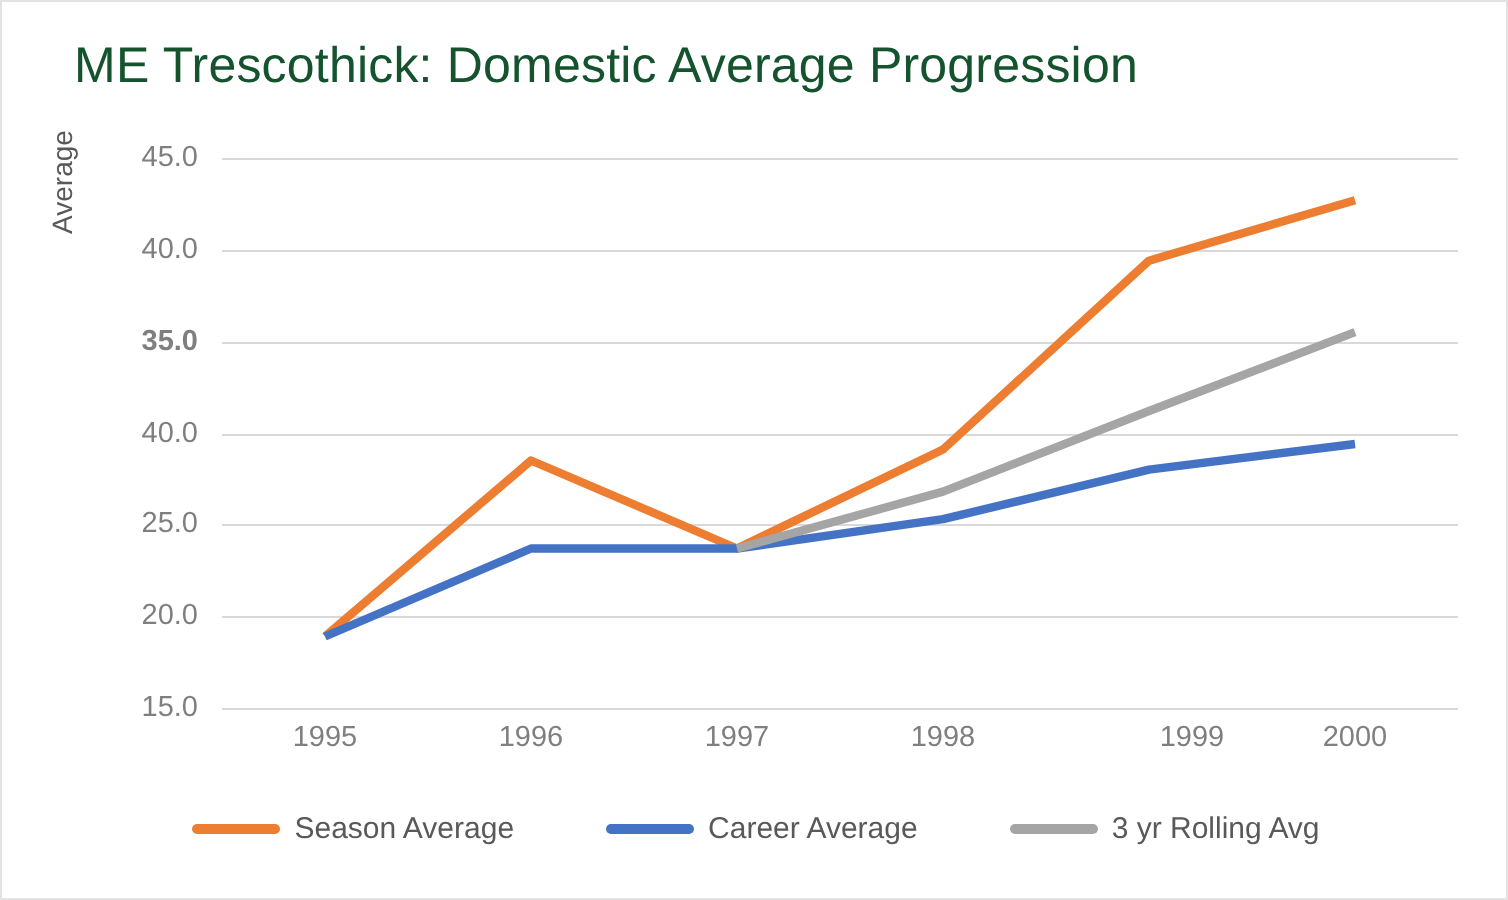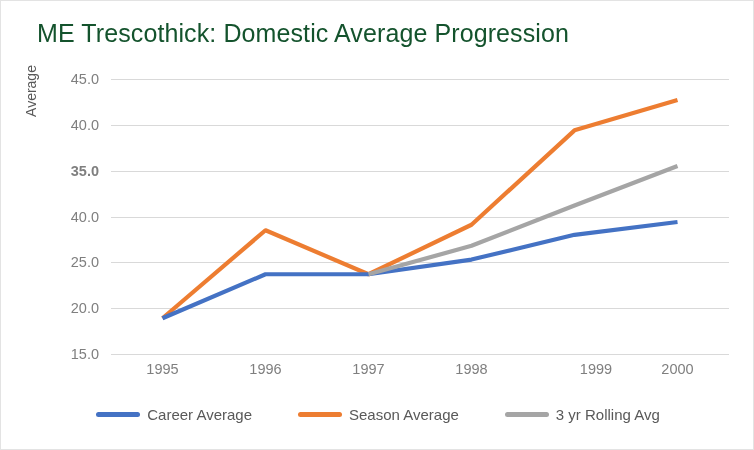--- a/index.html
+++ b/index.html
@@ -157,26 +157,26 @@
       <div class="xtick-label" style="left: 51.5px;">1995</div>
       <div class="xtick-label" style="left: 154.5px;">1996</div>
       <div class="xtick-label" style="left: 257.5px;">1997</div>
       <div class="xtick-label" style="left: 360.5px;">1998</div>
       <div class="xtick-label" style="left: 485px;">1999</div>
       <div class="xtick-label" style="left: 566.5px;">2000</div>
     </div>
 
   <div id="legend">
       <div class="legend-item">
+        <span class="legend-swatch" style="background: rgb(237, 125, 49);"></span>
+        <span class="legend-label">Season Average</span>
+      </div>
+      <div class="legend-item">
         <span class="legend-swatch" style="background: rgb(68, 114, 196);"></span>
         <span class="legend-label">Career Average</span>
-      </div>
-      <div class="legend-item">
-        <span class="legend-swatch" style="background: rgb(237, 125, 49);"></span>
-        <span class="legend-label">Season Average</span>
       </div>
       <div class="legend-item">
         <span class="legend-swatch" style="background: rgb(165, 165, 165);"></span>
         <span class="legend-label">3 yr Rolling Avg</span>
       </div>
     </div>
 
 </div>
 
 </body></html>

